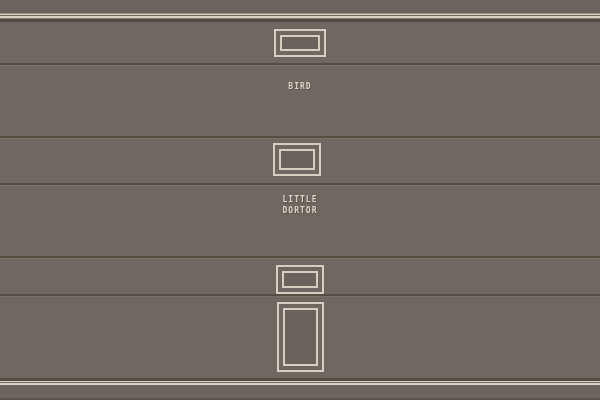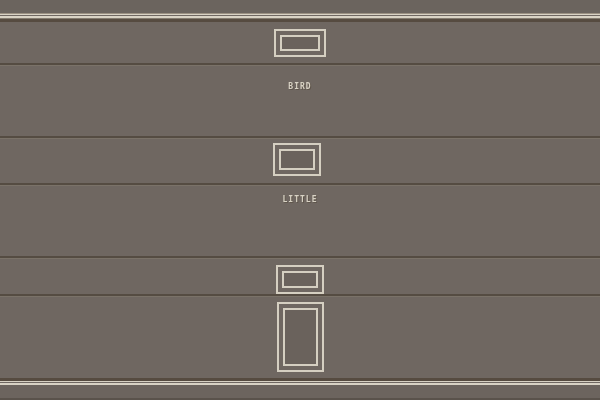--- a/index.html
+++ b/index.html
@@ -101,20 +101,21 @@
   <div class="seam" id="seam2"></div>
 
   <div class="frame" id="win2">
     <div class="inner"></div>
   </div>
 
   <div class="seam" id="seam3"></div>
 
   <div class="sign" id="sign-lower">
     <div>LITTLE</div>
+    <div>DORTOR</div>
   </div>
 
   <div class="seam" id="seam4"></div>
 
   <div class="frame" id="win3">
     <div class="inner"></div>
   </div>
 
   <div class="seam" id="seam5"></div>
 

